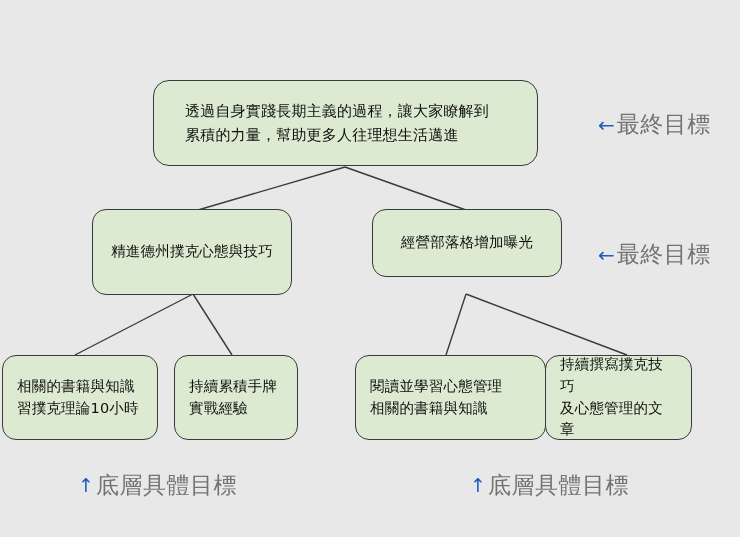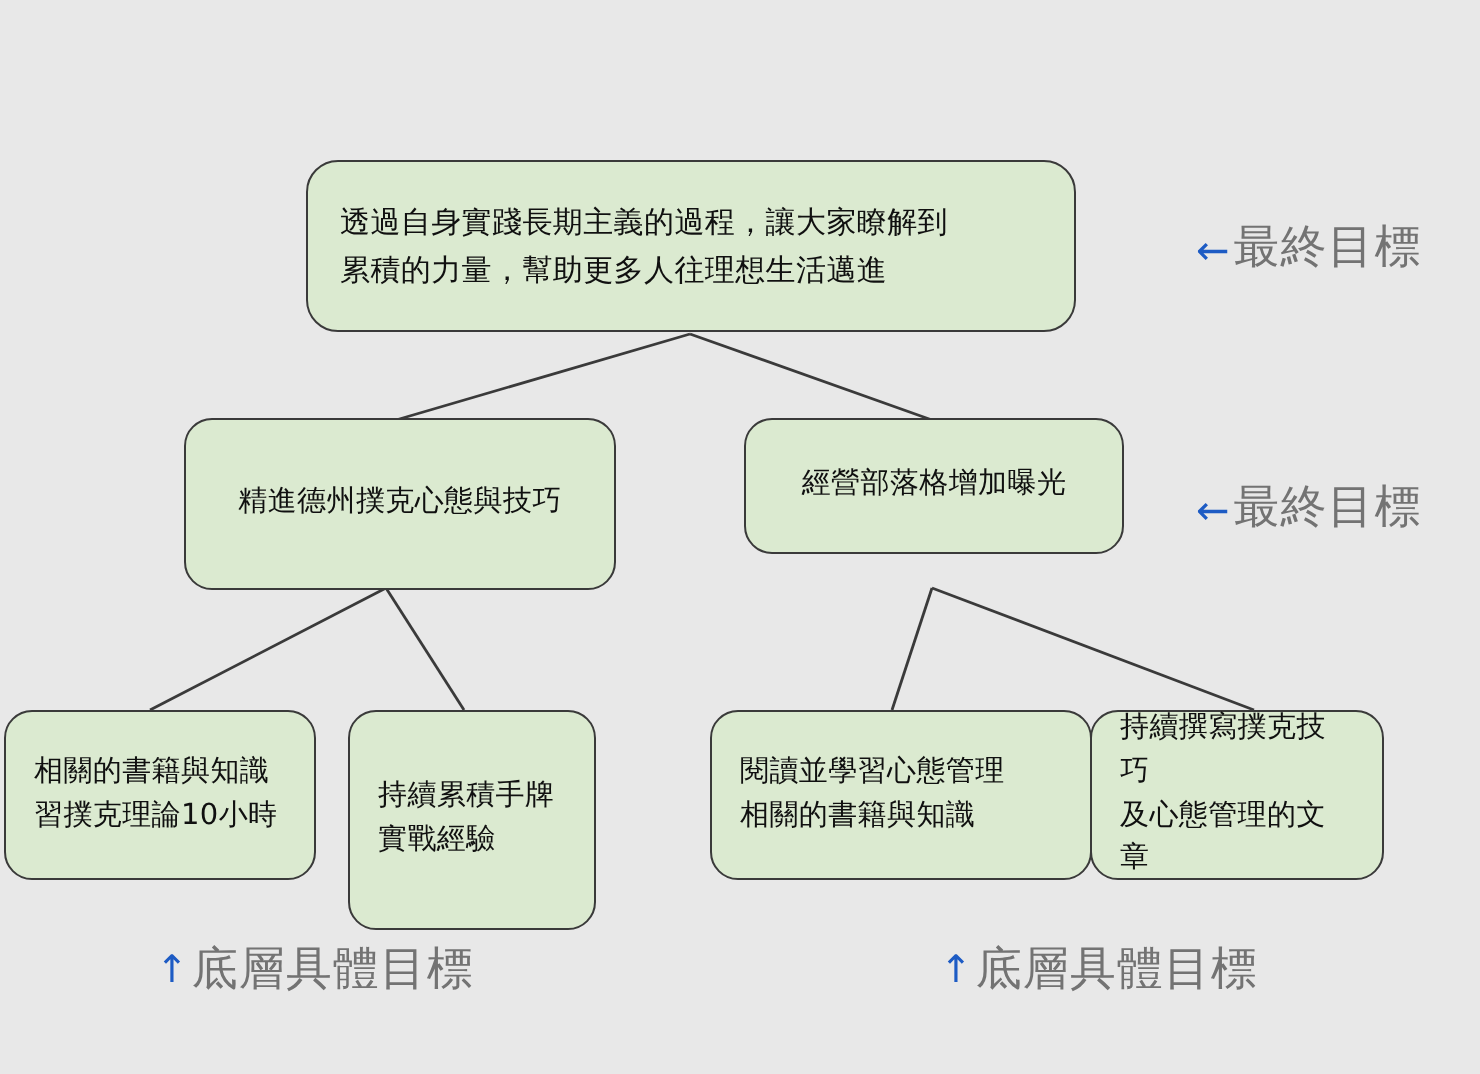--- a/index.html
+++ b/index.html
@@ -54,27 +54,28 @@
     left: 153px;
     top: 80px;
     width: 385px;
     height: 86px;
     border-radius: 16px;
   }
   #node-goal .node-text {
     font-size: 15px;
     line-height: 1.62;
     padding: 0 16px;
+    margin-left: 15px;
   }
 
   
   #node-mid-1 {
     left: 92px;
     top: 209px;
-    width: 216px;
+    width: 200px;
     height: 86px;
   }
   #node-mid-2 {
     left: 372px;
     top: 209px;
     width: 190px;
     height: 68px;
   }
   #node-mid-1 .node-text,
   #node-mid-2 .node-text {
@@ -87,21 +88,21 @@
   #node-leaf-1 {
     left: 2px;
     top: 355px;
     width: 156px;
     height: 85px;
   }
   #node-leaf-2 {
     left: 174px;
     top: 355px;
     width: 124px;
-    height: 110px;
+    height: 85px;
   }
   #node-leaf-3 {
     left: 355px;
     top: 355px;
     width: 191px;
     height: 85px;
   }
   #node-leaf-4 {
     left: 545px;
     top: 355px;

